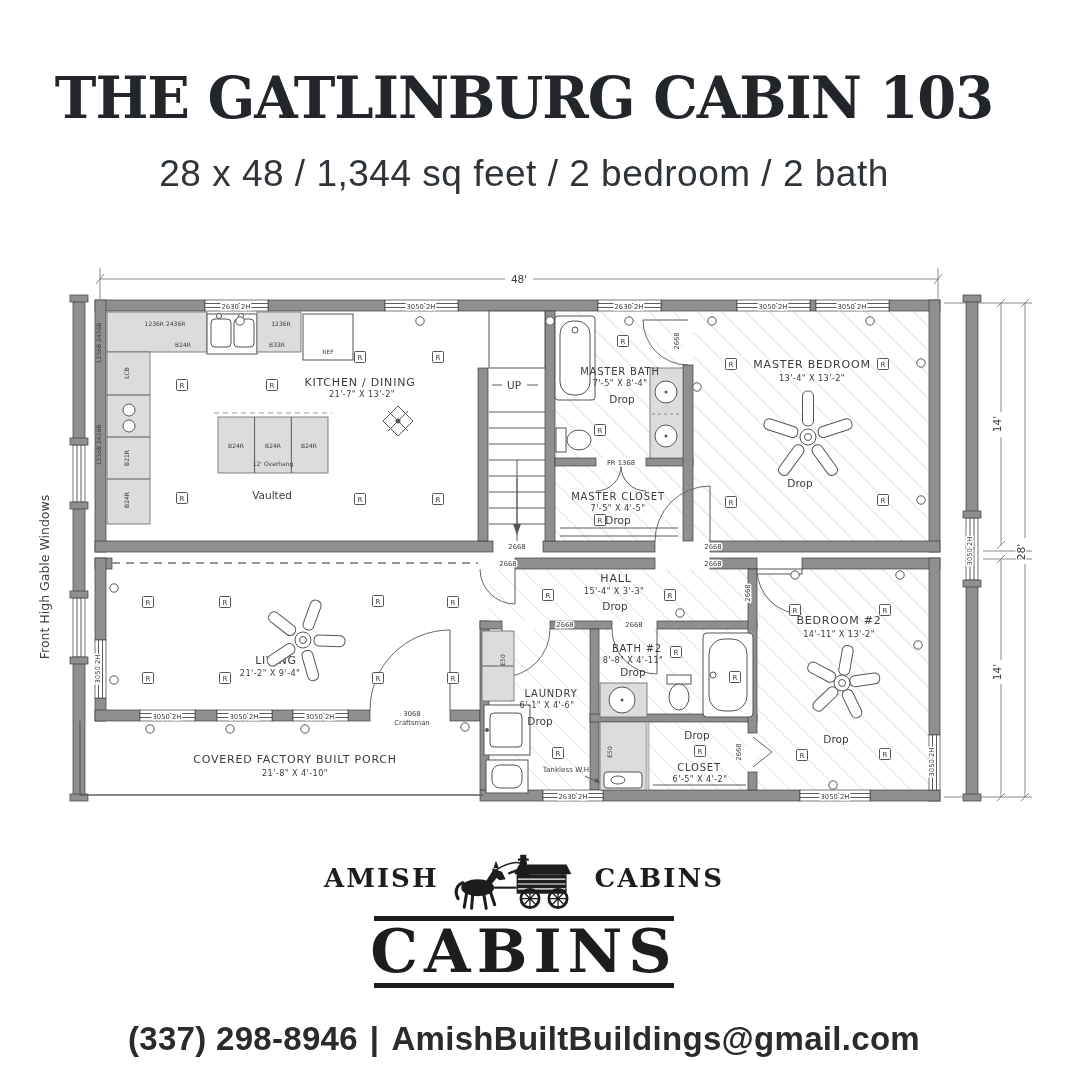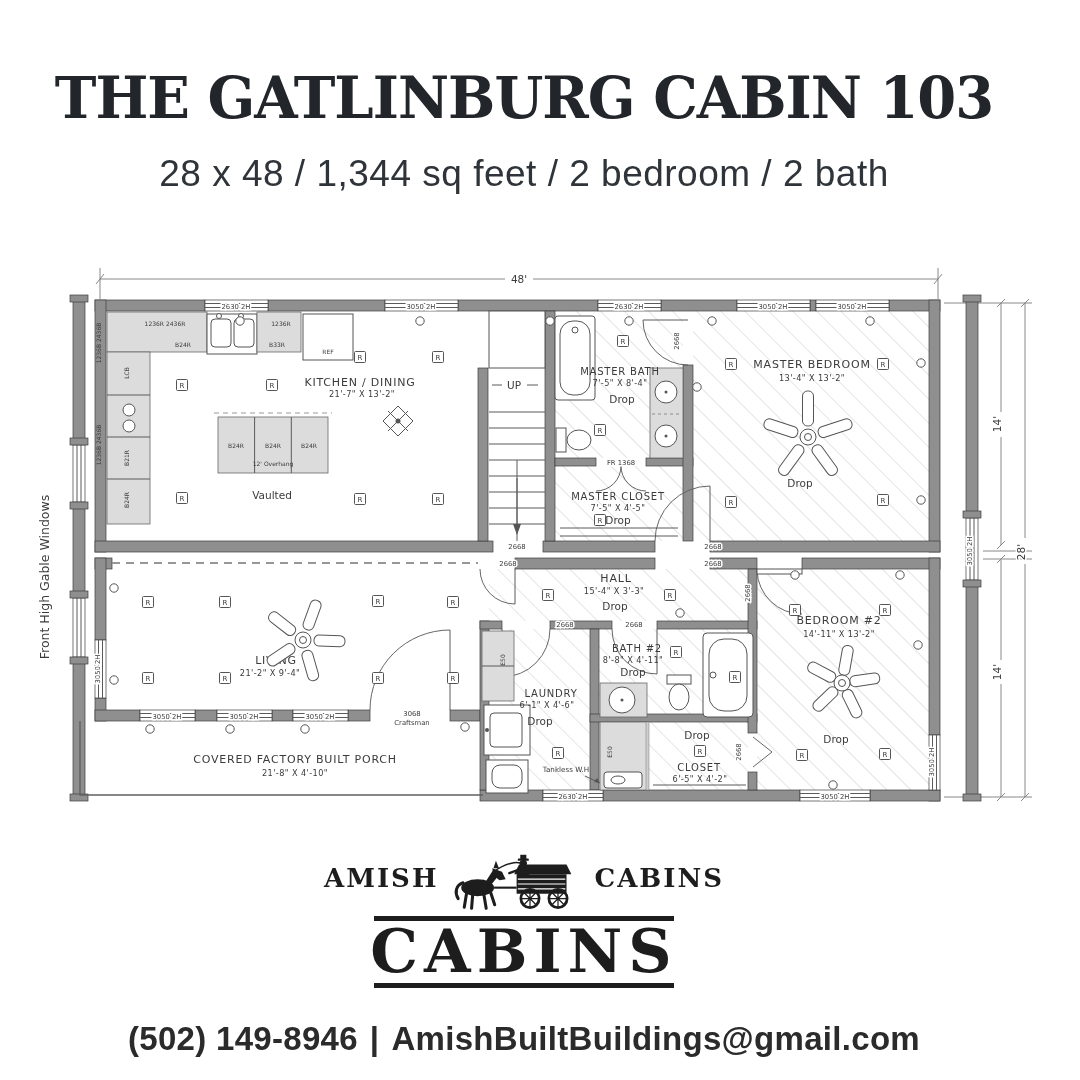--- a/index.html
+++ b/index.html
@@ -652,16 +652,16 @@
         </g>
       </svg>
       <span class="logo-word">CABINS</span>
     </div>
     <div class="logo-rule"></div>
     <div class="logo-main">CABINS</div>
     <div class="logo-rule"></div>
   </div>
 
   <div class="contact">
-    <span>(502) 149-8946</span><span class="sep">|</span><span>AmishBuiltBuildings@gmail.com</span>
+    <span>(337) 298-8946</span><span class="sep">|</span><span>AmishBuiltBuildings@gmail.com</span>
   </div>
 
 </div>
 
 </body></html>

